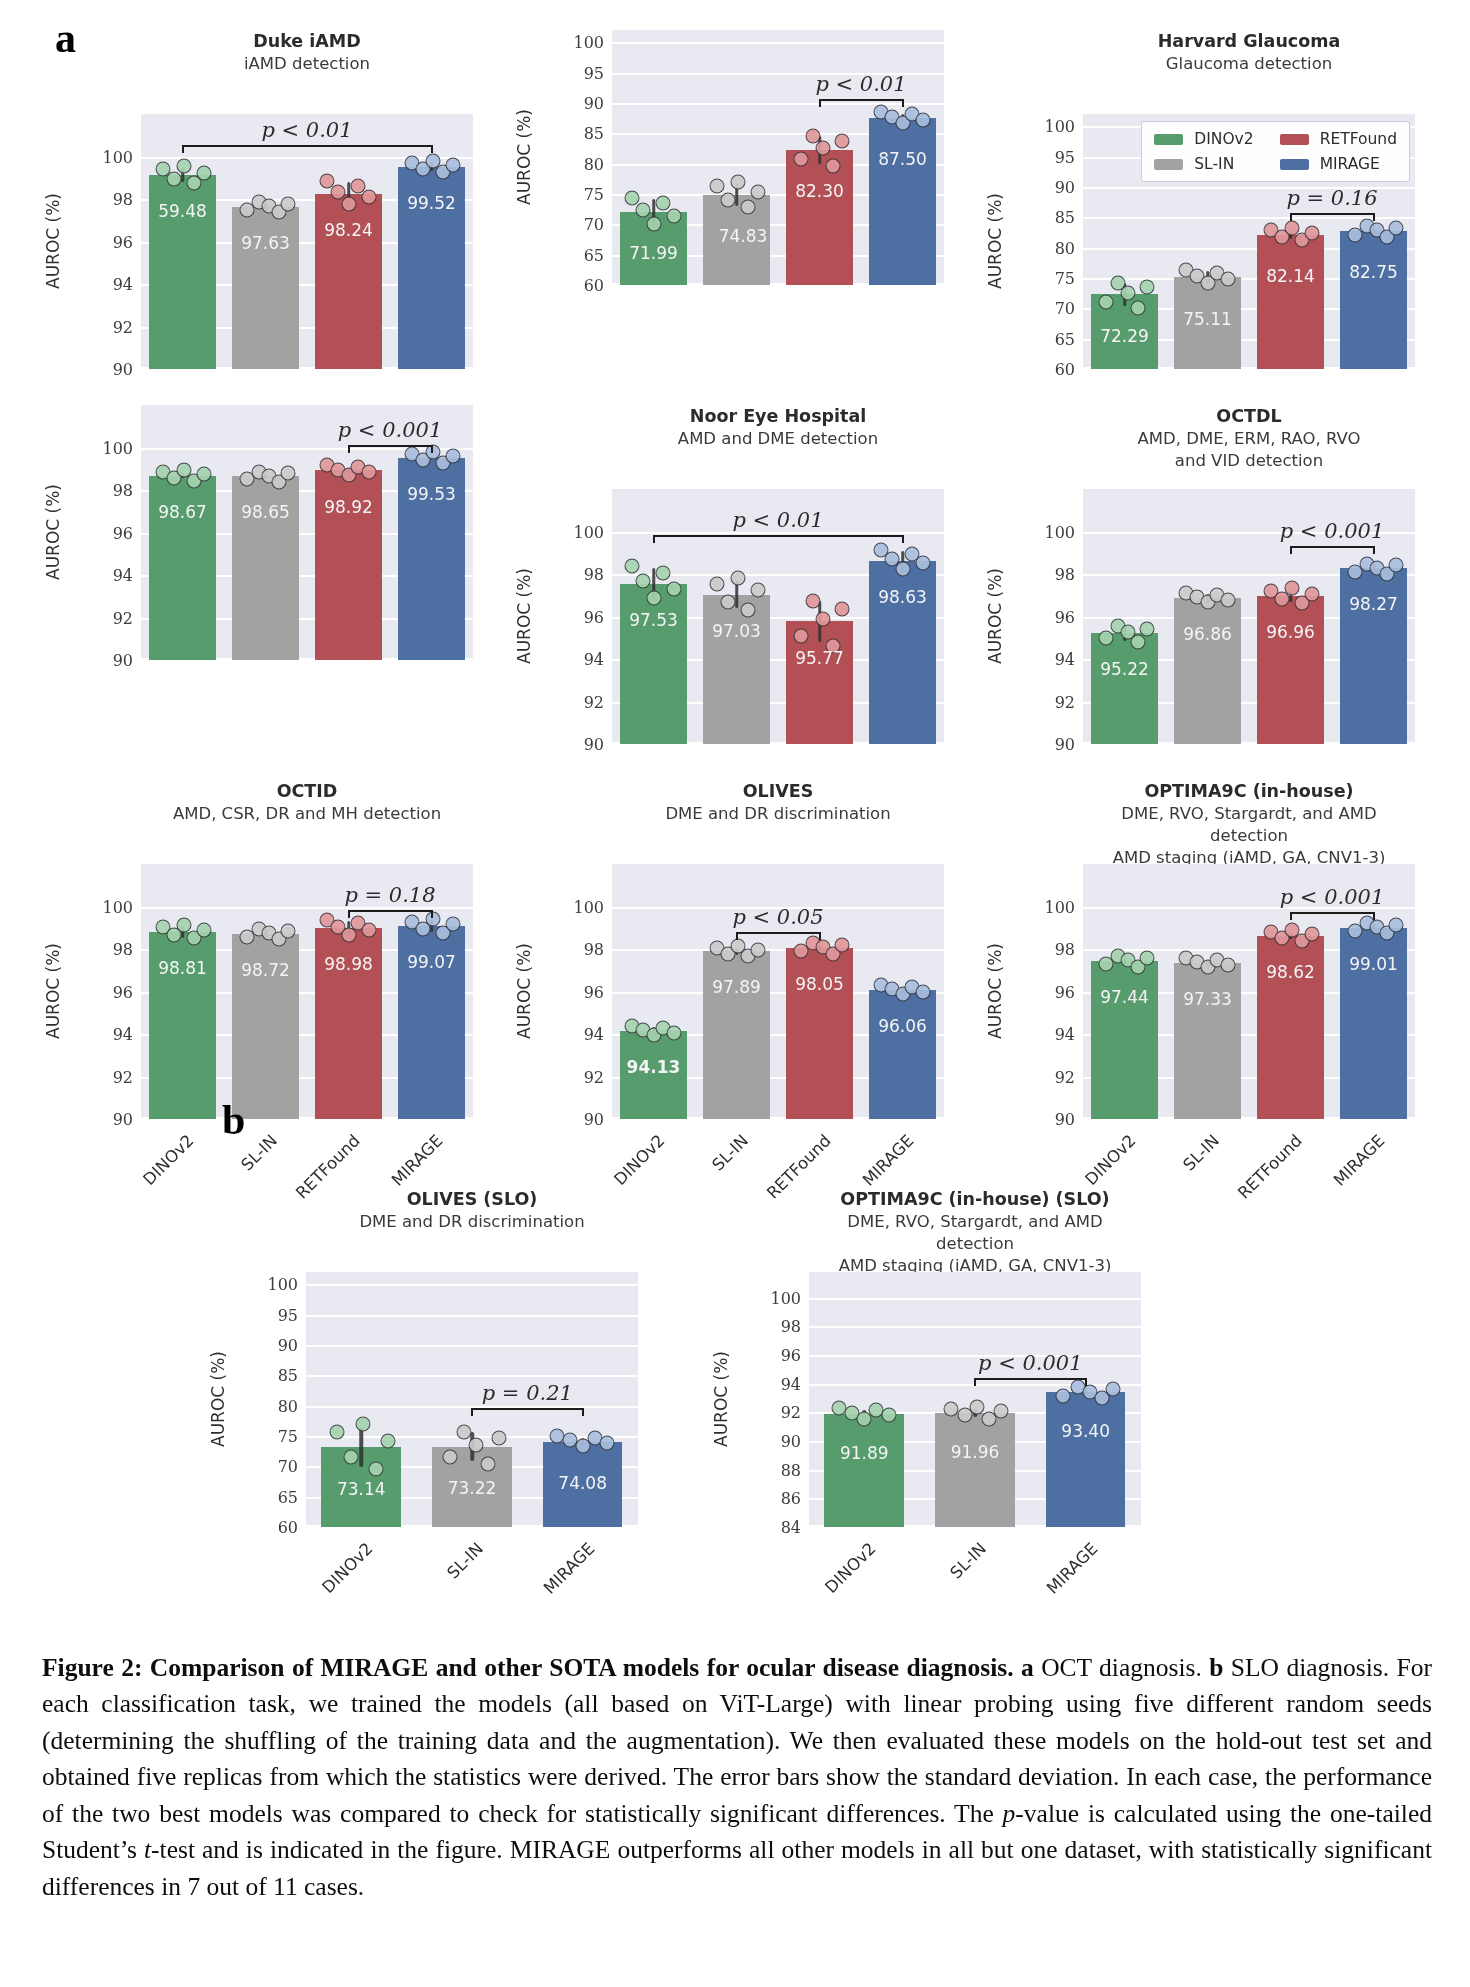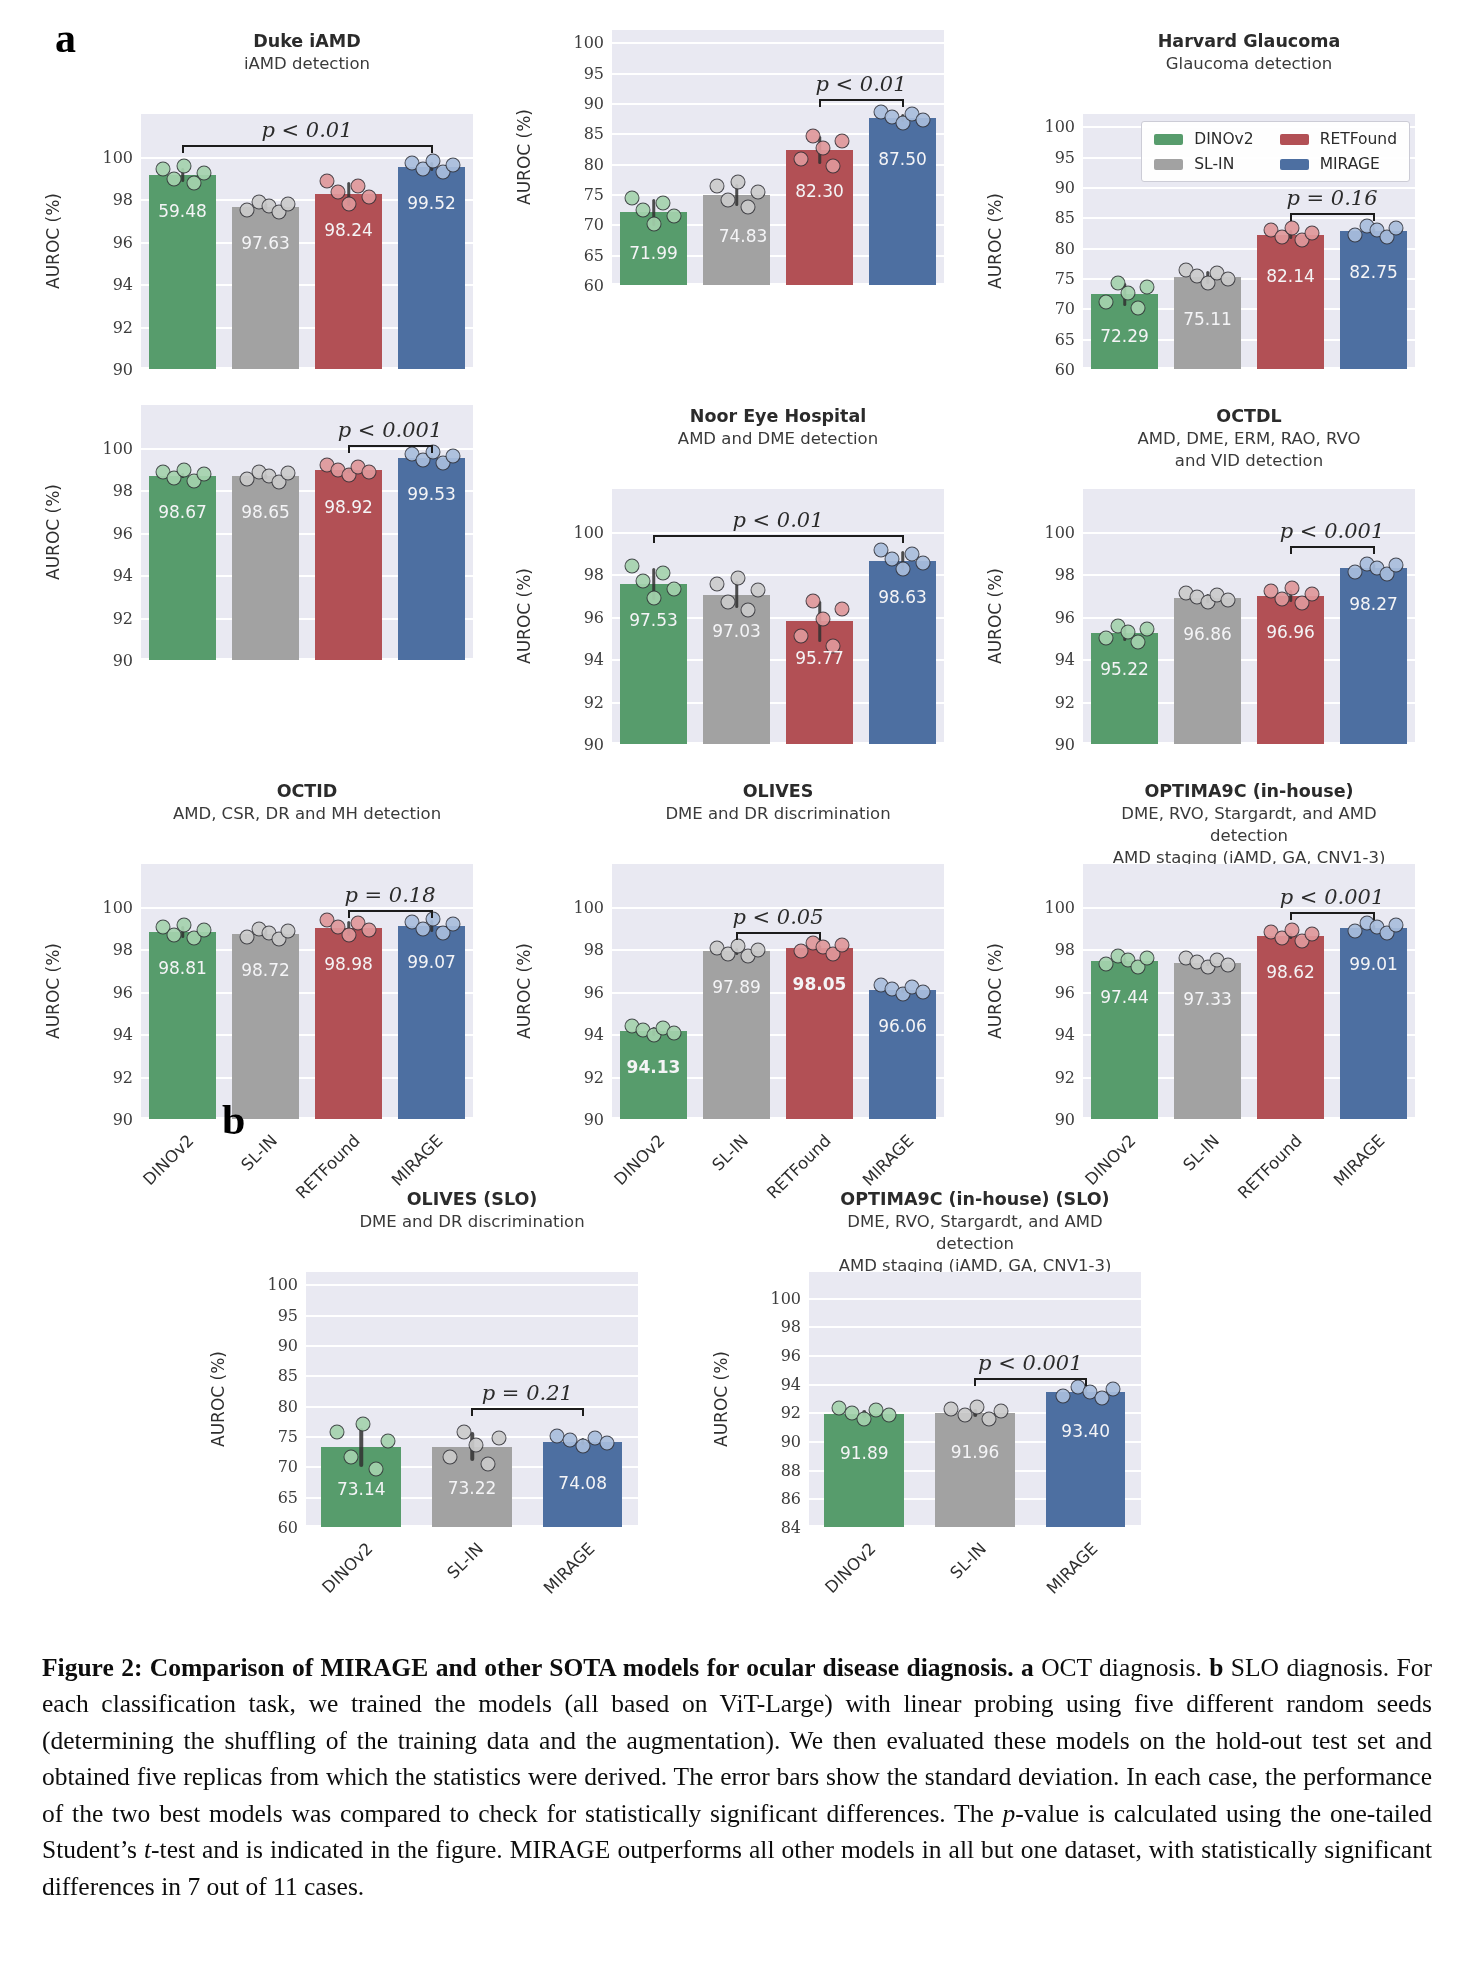--- a/index.html
+++ b/index.html
@@ -509,21 +509,21 @@
             <div class="pt" style="left: 136.452px; top: 92.48px; background: rgb(203, 203, 203); opacity: 0.92;"></div>
             <div class="pt" style="left: 146.412px; top: 85.935px; background: rgb(203, 203, 203); opacity: 0.92;"></div>
             <div class="barlabel" style="left: 124.5px; top: 123.463px;">97.89</div>
             <div class="bar" style="left: 174.3px; width: 66.4px; height: 171.062px; background: rgb(178, 80, 85);"></div>
             <div class="errbar" style="left: 207.5px; top: 80.75px; height: 6.375px;"></div>
             <div class="pt" style="left: 188.908px; top: 87.21px; background: rgb(224, 152, 155); opacity: 0.92;"></div>
             <div class="pt" style="left: 200.86px; top: 79.2625px; background: rgb(224, 152, 155); opacity: 0.92;"></div>
             <div class="pt" style="left: 210.82px; top: 83.47px; background: rgb(224, 152, 155); opacity: 0.92;"></div>
             <div class="pt" style="left: 220.78px; top: 89.5475px; background: rgb(224, 152, 155); opacity: 0.92;"></div>
             <div class="pt" style="left: 230.076px; top: 81.1325px; background: rgb(224, 152, 155); opacity: 0.92;"></div>
-            <div class="barlabel" style="left: 207.5px; top: 120.062px; font-weight: bold;">98.05</div>
+            <div class="barlabel" style="left: 207.5px; top: 120.062px;">98.05</div>
             <div class="bar" style="left: 257.3px; width: 66.4px; height: 128.775px; background: rgb(77, 111, 161);"></div>
             <div class="errbar" style="left: 290.5px; top: 123.037px; height: 6.375px;"></div>
             <div class="pt" style="left: 269.252px; top: 121.082px; background: rgb(169, 190, 221); opacity: 0.92;"></div>
             <div class="pt" style="left: 279.876px; top: 125.29px; background: rgb(169, 190, 221); opacity: 0.92;"></div>
             <div class="pt" style="left: 290.5px; top: 130.432px; background: rgb(169, 190, 221); opacity: 0.92;"></div>
             <div class="pt" style="left: 300.46px; top: 122.953px; background: rgb(169, 190, 221); opacity: 0.92;"></div>
             <div class="pt" style="left: 311.084px; top: 127.627px; background: rgb(169, 190, 221); opacity: 0.92;"></div>
             <div class="barlabel" style="left: 290.5px; top: 162.35px;">96.06</div>
             <div class="sig-line" style="left: 124.5px; width: 83px; top: 68px;"></div>
             <div class="sig-tick" style="left: 123.5px; top: 68px;"></div>

